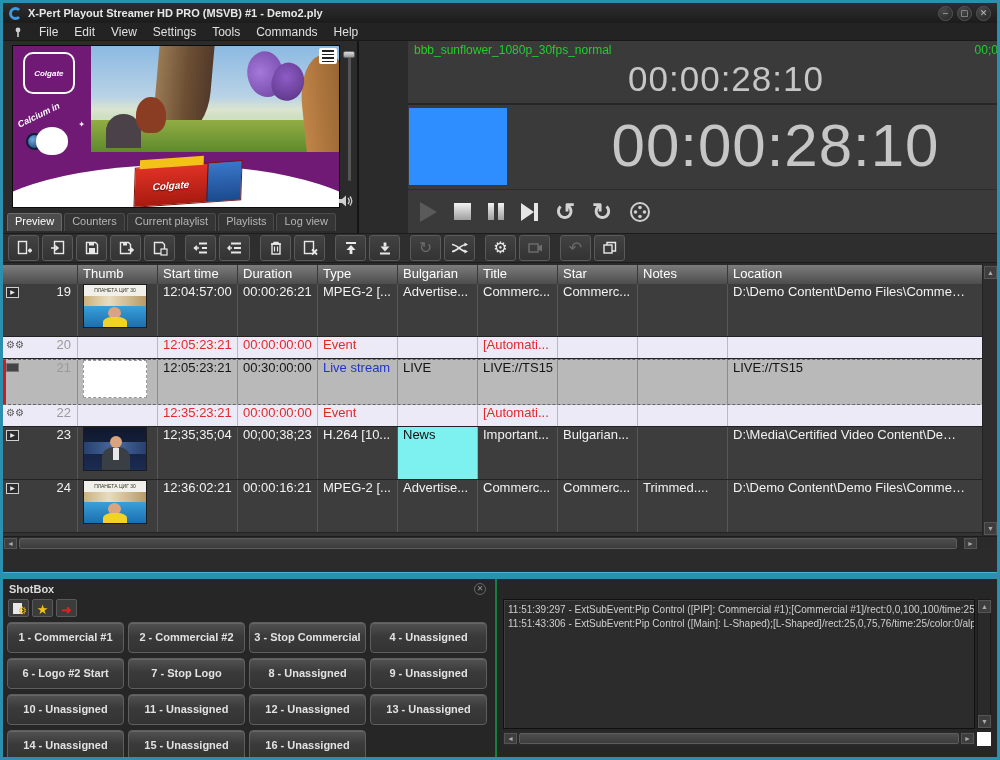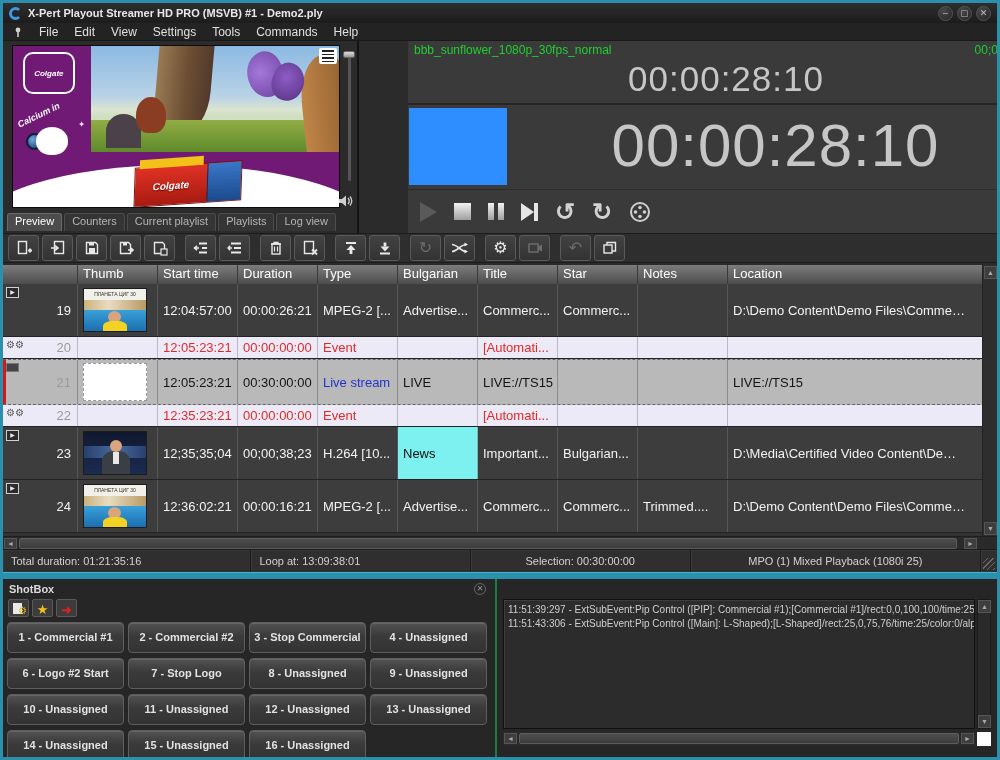--- a/index.html
+++ b/index.html
@@ -79,21 +79,21 @@
   .tb-btn .glyph { font-size:16px; color:#e8e8e8; line-height:16px; }
   .tb-btn .dim { color:#6b6b6b; }
 
   
   .table { position:absolute; left:0; top:262px; width:982px; height:271px; background:#333; }
   .vscroll { position:absolute; right:0; top:262px; width:15px; height:271px; background:#2e2e2e; border-left:1px solid #222; }
   .sb-btn { position:absolute; left:1px; width:13px; height:13px; background:#3e3e3e; border:1px solid #555; color:#aaa; font-size:7px; text-align:center; line-height:11px; }
   .phead { display:grid; grid-template-columns:75px 80px 80px 80px 80px 80px 80px 80px 90px 1fr; height:19px; background:linear-gradient(#7c7c7c,#4d4d4d); }
   .phead .hc { font-size:13px; color:#fff; padding:1px 0 0 5px; border-right:1px solid #3a3a3a; overflow:hidden; white-space:nowrap; }
   .prow { position:relative; display:grid; grid-template-columns:75px 80px 80px 80px 80px 80px 80px 80px 90px 1fr; border-bottom:1px solid #232323; }
-  .pc { display:flex; align-items:center; padding-left:5px; font-size:13px; overflow:hidden; white-space:nowrap; border-right:1px solid rgba(120,120,120,0.45); }
+  .pc { display:flex; padding-left:5px; font-size:13px; overflow:hidden; white-space:nowrap; border-right:1px solid rgba(120,120,120,0.45); }
   .row-clip { height:53px; background:#3d3d3d; color:#f2f2f2; }
   .row-event { height:22px; background:#eceaf6; color:#e02a2a; }
   .row-event .pc { border-right:1px solid rgba(90,90,130,0.35); }
   .row-event .num { color:#9a9a9a; }
   .row-live { height:46px; background:#b9b9b9; color:#141414; border-top:1px dashed #666; border-bottom:1px dashed #666; }
   .row-live .pc { border-right:1px solid rgba(70,70,70,0.4); }
   .redbar { position:absolute; left:0; top:0; bottom:0; width:3px; background:#d11a1a; }
   .gut { position:relative; justify-content:flex-end; padding-right:6px; font-size:13px; }
   .gut .gicon { position:absolute; left:3px; top:3px; }
   .clip-icon { width:13px; height:11px; border:1px solid #cfcfcf; background:#2c2c2c; color:#e8e8e8; font-size:6px; line-height:9px; text-align:center; }
@@ -515,28 +515,20 @@
     <div class="sb-btn" style="top:1px">▲</div>
     <div class="sb-btn" style="bottom:1px">▼</div>
   </div>
 
   <div class="hscroll">
     <div class="hs-arrow" style="left:1px">◄</div>
     <div class="hs-thumb"></div>
     <div class="hs-arrow" style="right:20px">►</div>
   </div>
 
-  <div class="statusbar">
-    <div class="st-cell" style="width:255px">Total duration: 01:21:35:16</div>
-    <div class="st-cell" style="width:225px">Loop at:  13:09:38:01</div>
-    <div class="st-cell" style="width:226px; text-align:center">Selection: 00:30:00:00</div>
-    <div class="st-cell" style="width:298px; text-align:center">MPO (1) Mixed Playback (1080i 25)</div>
-    <div class="st-cell" style="flex:1; border-right:none"></div>
-    <div class="grip"></div>
-  </div>
 
   <div class="splitter"></div>
 
   <div class="bottom">
 
     <div class="shotbox">
       <div class="panel-head">
         <span class="panel-title">ShotBox</span>
         <span class="panel-close">✕</span>
       </div>

